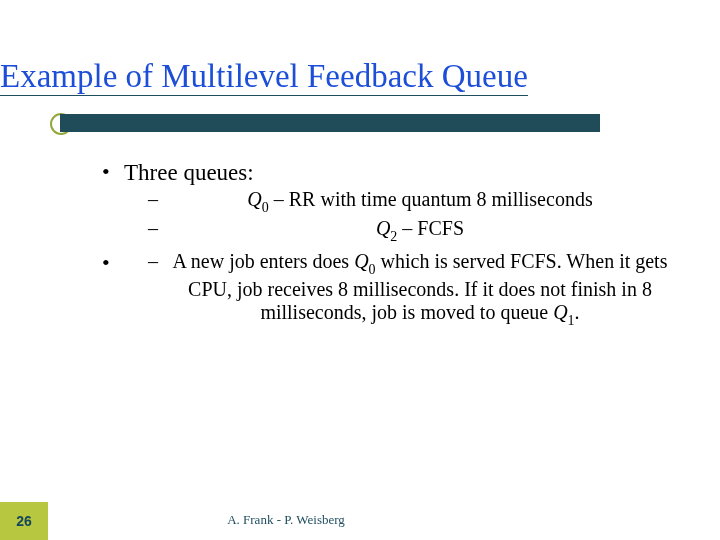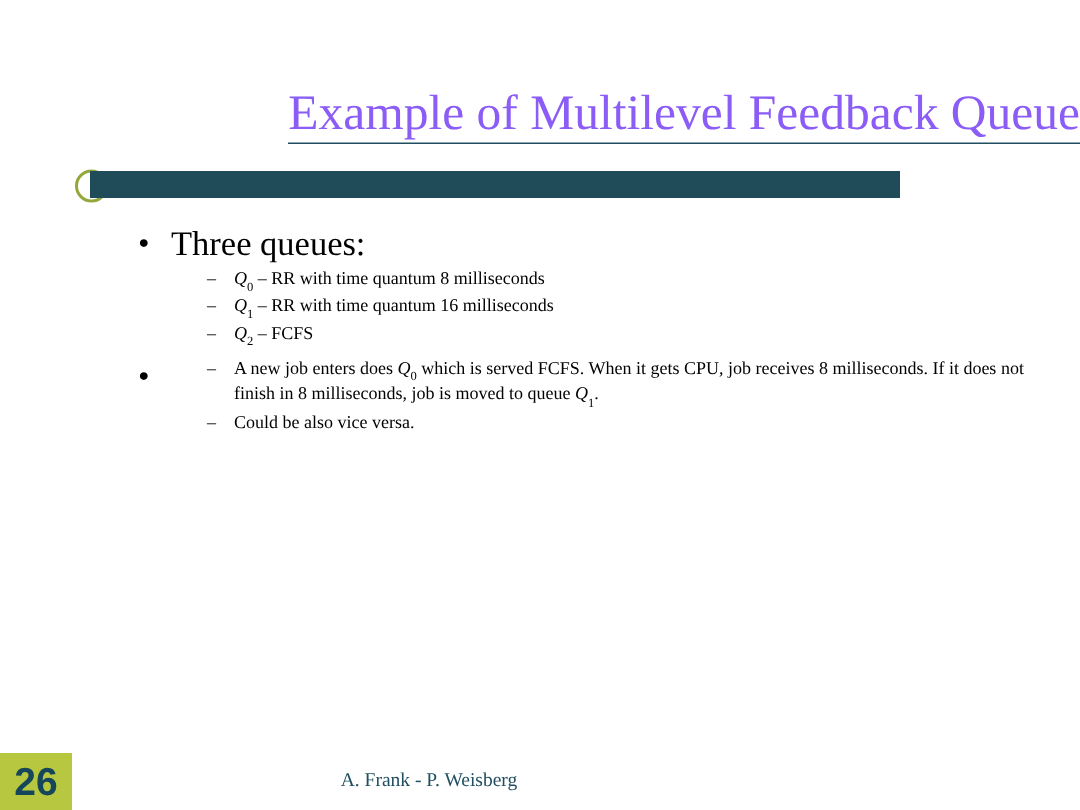--- a/index.html
+++ b/index.html
@@ -16,23 +16,23 @@
     position: relative;
     width: 720px;
     height: 540px;
     box-sizing: border-box;
   }
   .title {
     position: absolute;
     top: 58px;
     left: 0;
     width: 720px;
-    text-align: right;
+    text-align: left;
     font-size: 33px;
-    color: #8b5cf6;
+    color: #1d4ed8;
   }
   .title .underline {
     border-bottom: 1px solid #1f4e60;
     padding-bottom: 1px;
   }
   .title-rule {
     position: absolute;
     top: 114px;
     left: 60px;
     width: 540px;
@@ -58,41 +58,42 @@
   .body {
     position: absolute;
     top: 145px;
     left: 88px;
     width: 600px;
     font-size: 23px;
     line-height: 1.18;
   }
   .lvl1 {
     list-style: none;
-    margin: 4px;
+    margin: 14px;
     padding: 0;
   }
   .lvl1 > li {
     position: relative;
     padding-left: 22px;
     margin-bottom: 2px;
   }
   .lvl1 > li::before {
     content: "•";
     position: absolute;
     left: 0;
     top: 0;
     color: #000;
     font-size: 22px;
   }
   .lvl2 {
     list-style: none;
     margin: 2px 0 6px 0;
     padding: 0 0 0 24px;
-    font-size: 12px;
+    font-size: 20px;
+    text-align: center;
   }
   .lvl2 > li {
     position: relative;
     padding-left: 18px;
     margin-bottom: 1px;
   }
   .lvl2 > li::before {
     content: "–";
     position: absolute;
     left: 0;
@@ -108,21 +109,21 @@
   }
   .slide-number {
     position: absolute;
     left: 0;
     bottom: 0;
     width: 48px;
     height: 38px;
     background: #b7c840;
     color: #16465a;
     font-family: Arial, Helvetica, sans-serif;
-    font-size: 26px;
+    font-size: 14px;
     font-weight: bold;
     display: flex;
     align-items: center;
     justify-content: center;
   }
   .footer {
     position: absolute;
     bottom: 12px;
     left: 0;
     width: 572px;
@@ -146,35 +147,29 @@
   <div class="body">
     <ul class="lvl1">
 
       <li>
         <span>Three queues:</span>
         <ul class="lvl2">
           <li>
             <span class="q-sub">Q</span><span class="sub-num">0</span><span> – RR with time quantum 8 milliseconds</span>
           </li>
           <li>
-            <span class="q-sub">Q</span><span class="sub-num">1</span><span> – RR with time quantum 16 milliseconds</span>
-          </li>
-          <li>
             <span class="q-sub">Q</span><span class="sub-num">2</span><span> – FCFS</span>
           </li>
         </ul>
       </li>
 
       <li>
         <ul class="lvl2">
           <li>
             <span>A new job enters does </span><span class="q-sub">Q</span><span class="sub-num">0</span><span> which is served FCFS. When it gets CPU, job receives 8 milliseconds.  If it does not finish in 8 milliseconds, job is moved to queue </span><span class="q-sub">Q</span><span class="sub-num">1</span><span>.</span>
-          </li>
-          <li>
-            <span>Could be also vice versa.</span>
           </li>
         </ul>
       </li>
 
     </ul>
   </div>
 
   <div class="slide-number">26</div>
   <div class="footer">A. Frank - P. Weisberg</div>
 </div>

